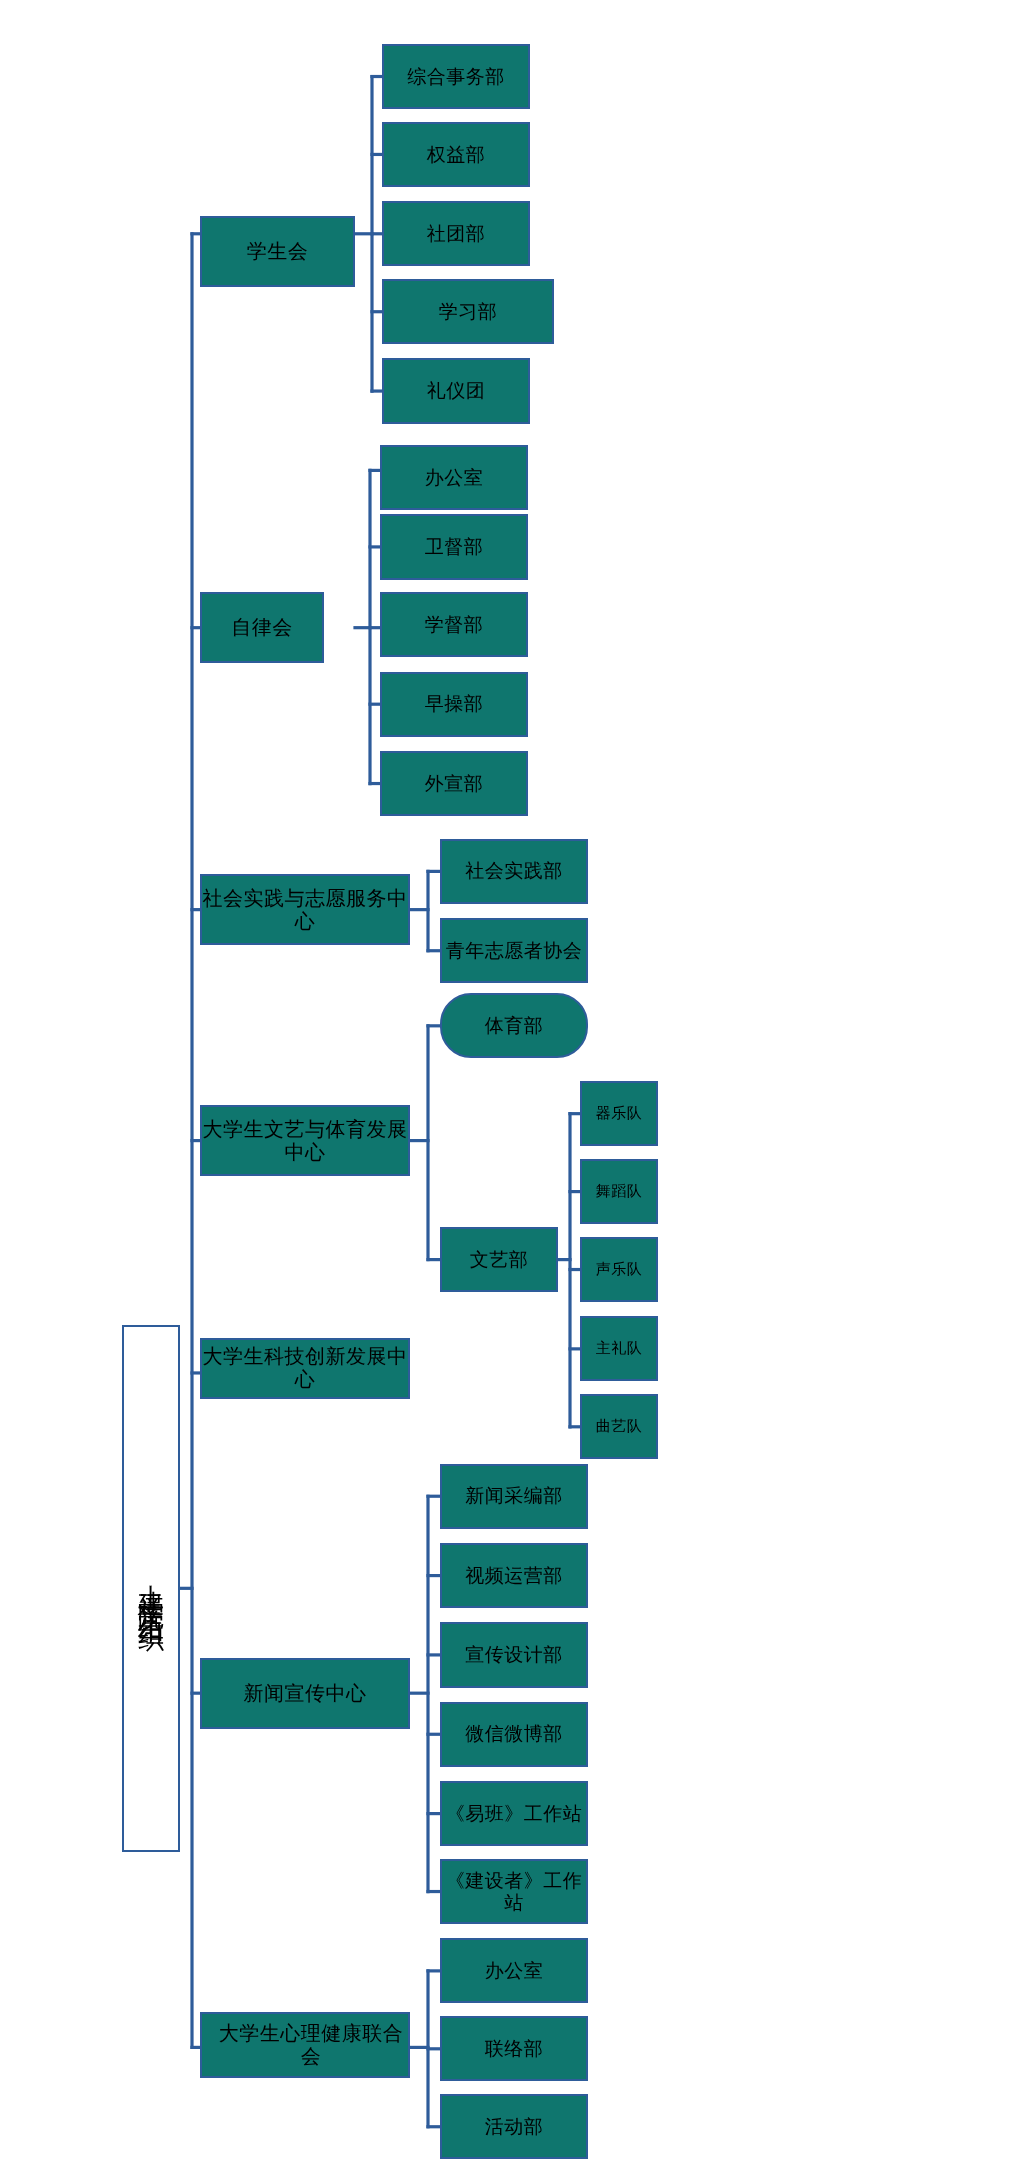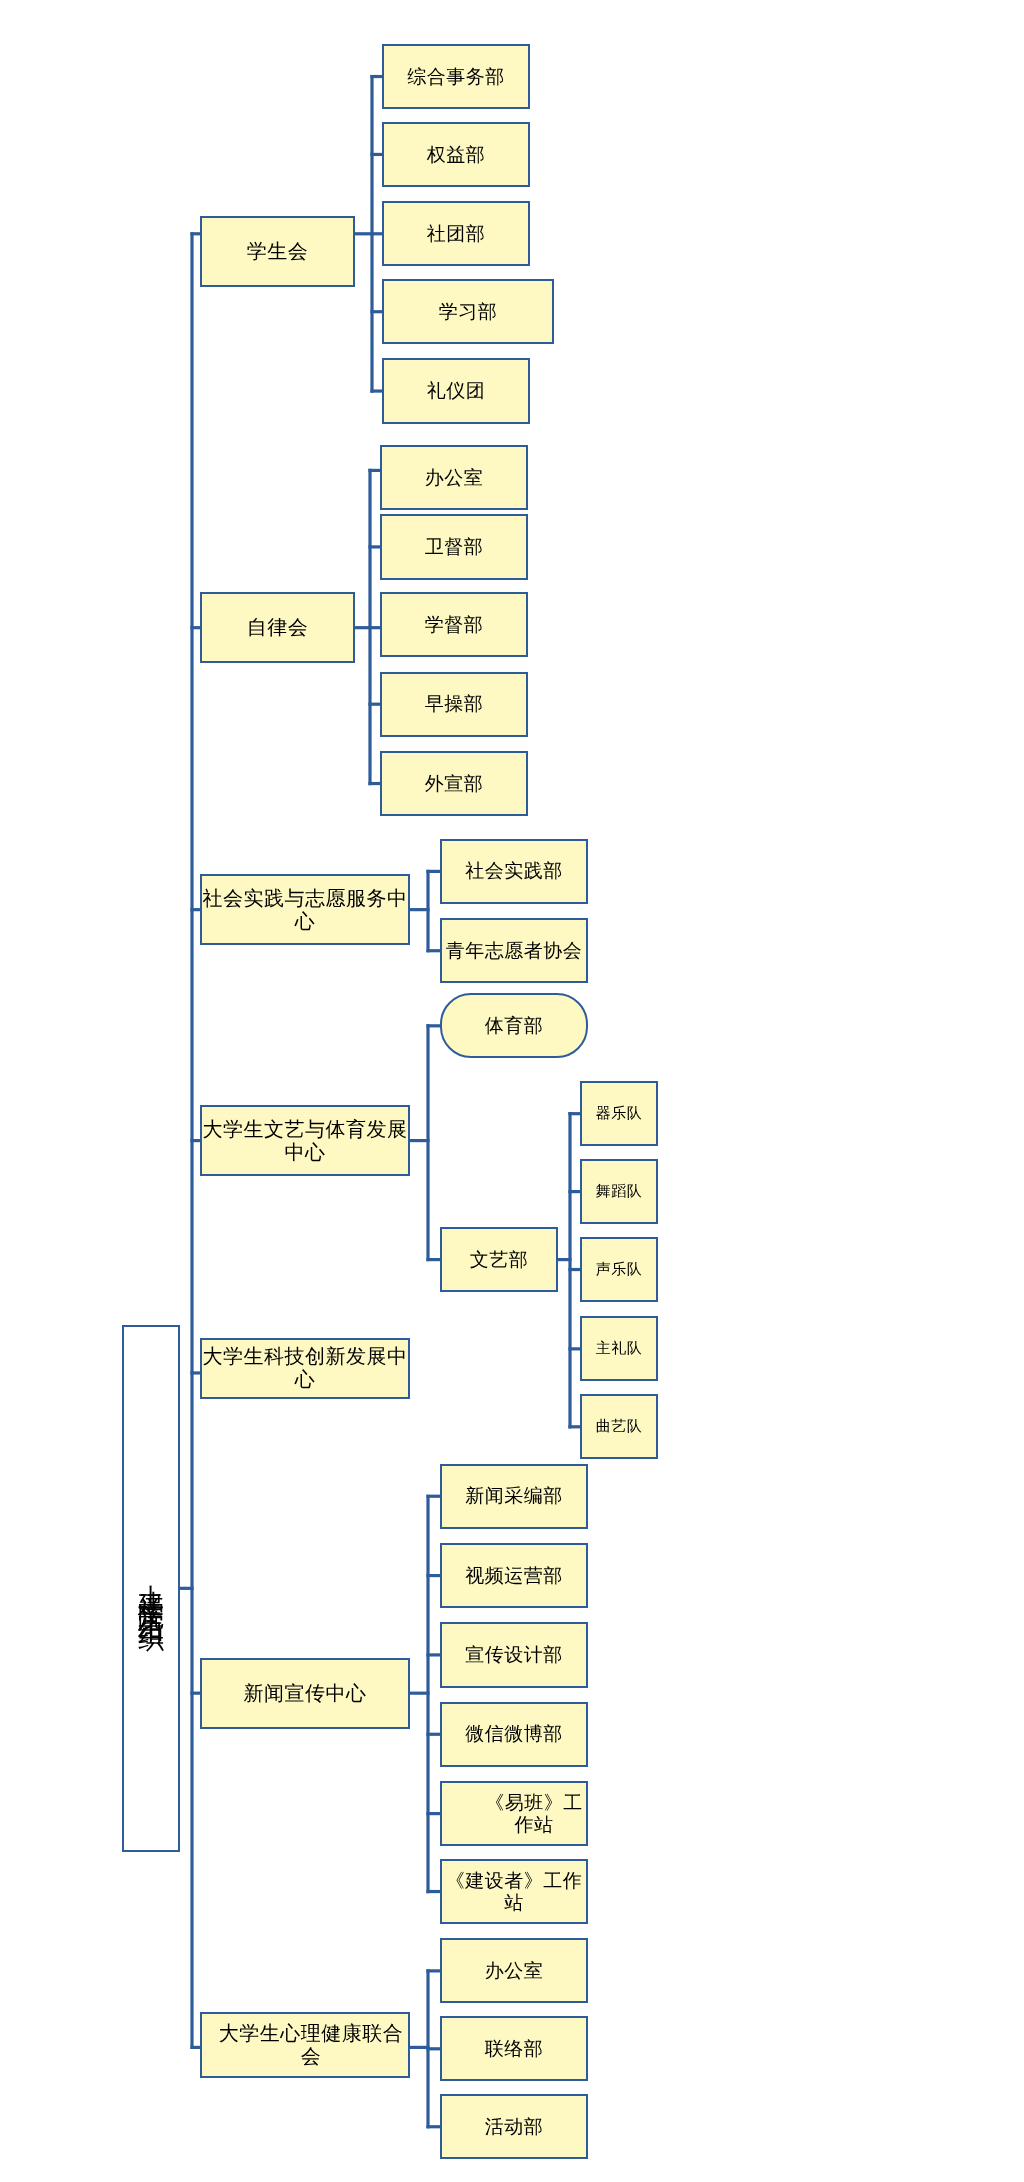--- a/index.html
+++ b/index.html
@@ -22,21 +22,21 @@
     left: 0;
     top: 0;
     width: 1024px;
     height: 2182px;
     pointer-events: none;
   }
   .node {
     position: absolute;
     box-sizing: border-box;
     border: 2px solid #2E5C9A;
-    background: #fef9c3;
+    background: #0f766e;
     display: flex;
     align-items: center;
     justify-content: center;
     text-align: center;
     color: #000000;
     line-height: 1.15;
     letter-spacing: 0.5px;
   }
   .node.lvl1 { font-size: 20px; }
   .node.lvl2 { font-size: 19px; }
@@ -122,21 +122,21 @@
       <path d="M 428 1391 V 1501" vector-effect="non-scaling-stroke"></path>
       <path d="M 428 1391 H 440" vector-effect="non-scaling-stroke"></path>
       <path d="M 428 1446 H 440" vector-effect="non-scaling-stroke"></path>
       <path d="M 428 1501 H 440" vector-effect="non-scaling-stroke"></path>
     </g>
   </svg>
 
   <div class="node-root" style="left: 122px; top: 1324.79px; width: 58px; height: 527.081px;">土建学院学生组织</div>
 
   <div class="node lvl1" style="left: 200px; top: 216px; width: 155px; height: 70.8442px;">学生会</div>
-  <div class="node lvl1" style="left: 200px; top: 592.257px; width: 155px; height: 70.8442px;">自律会</div>
+  <div class="node lvl1" style="left: 200px; top: 592.257px; width: 124px; height: 70.8442px;">自律会</div>
   <div class="node lvl1" style="left: 200px; top: 874.217px; width: 210px; height: 70.8442px;">社会实践与志愿服务中心</div>
   <div class="node lvl1" style="left: 200px; top: 1105.17px; width: 210px; height: 70.8442px;">大学生文艺与体育发展中心</div>
   <div class="node lvl1" style="left: 200px; top: 1337.54px; width: 210px; height: 61px;">大学生科技创新发展中心</div>
   <div class="node lvl1" style="left: 200px; top: 1657.75px; width: 210px; height: 70.8442px;">新闻宣传中心</div>
   <div class="node lvl1" style="left: 200px; top: 2011.97px; width: 210px; height: 66px; padding-left: 12px;">大学生心理健康联合会</div>
 
   <div class="node lvl2" style="left: 382px; top: 43.9234px; width: 148px; height: 65.1766px;">综合事务部</div>
   <div class="node lvl2" style="left: 382px; top: 121.852px; width: 148px; height: 65.1766px;">权益部</div>
   <div class="node lvl2" style="left: 382px; top: 201.197px; width: 148px; height: 65.1766px;">社团部</div>
   <div class="node lvl2" style="left: 382px; top: 279.126px; width: 172px; height: 65.1766px;">学习部</div>
@@ -157,20 +157,20 @@
   <div class="node lvl3" style="left: 580px; top: 1081.08px; width: 78px; height: 65.1766px;">器乐队</div>
   <div class="node lvl3" style="left: 580px; top: 1159.01px; width: 78px; height: 65.1766px;">舞蹈队</div>
   <div class="node lvl3" style="left: 580px; top: 1236.94px; width: 78px; height: 65.1766px;">声乐队</div>
   <div class="node lvl3" style="left: 580px; top: 1316.28px; width: 78px; height: 65.1766px;">主礼队</div>
   <div class="node lvl3" style="left: 580px; top: 1394.21px; width: 78px; height: 65.1766px;">曲艺队</div>
 
   <div class="node lvl2" style="left: 440px; top: 1463.64px; width: 148px; height: 65.1766px;">新闻采编部</div>
   <div class="node lvl2" style="left: 440px; top: 1542.99px; width: 148px; height: 65.1766px;">视频运营部</div>
   <div class="node lvl2" style="left: 440px; top: 1622.33px; width: 148px; height: 65.1766px;">宣传设计部</div>
   <div class="node lvl2" style="left: 440px; top: 1701.68px; width: 148px; height: 65.1766px;">微信微博部</div>
-  <div class="node lvl2" style="left: 440px; top: 1781.02px; width: 148px; height: 65.1766px; padding-left: 40px;">《易班》工作站</div>
+  <div class="node lvl2" style="left: 440px; top: 1781.02px; width: 148px; height: 65.1766px;">《易班》工作站</div>
   <div class="node lvl2" style="left: 440px; top: 1858.95px; width: 148px; height: 65.1766px;">《建设者》工作站</div>
 
   <div class="node lvl2" style="left: 440px; top: 1938.3px; width: 148px; height: 65.1766px;">办公室</div>
   <div class="node lvl2" style="left: 440px; top: 2016.22px; width: 148px; height: 65.1766px;">联络部</div>
   <div class="node lvl2" style="left: 440px; top: 2094.15px; width: 148px; height: 65.1766px;">活动部</div>
 
 </div>
 
 </body></html>

